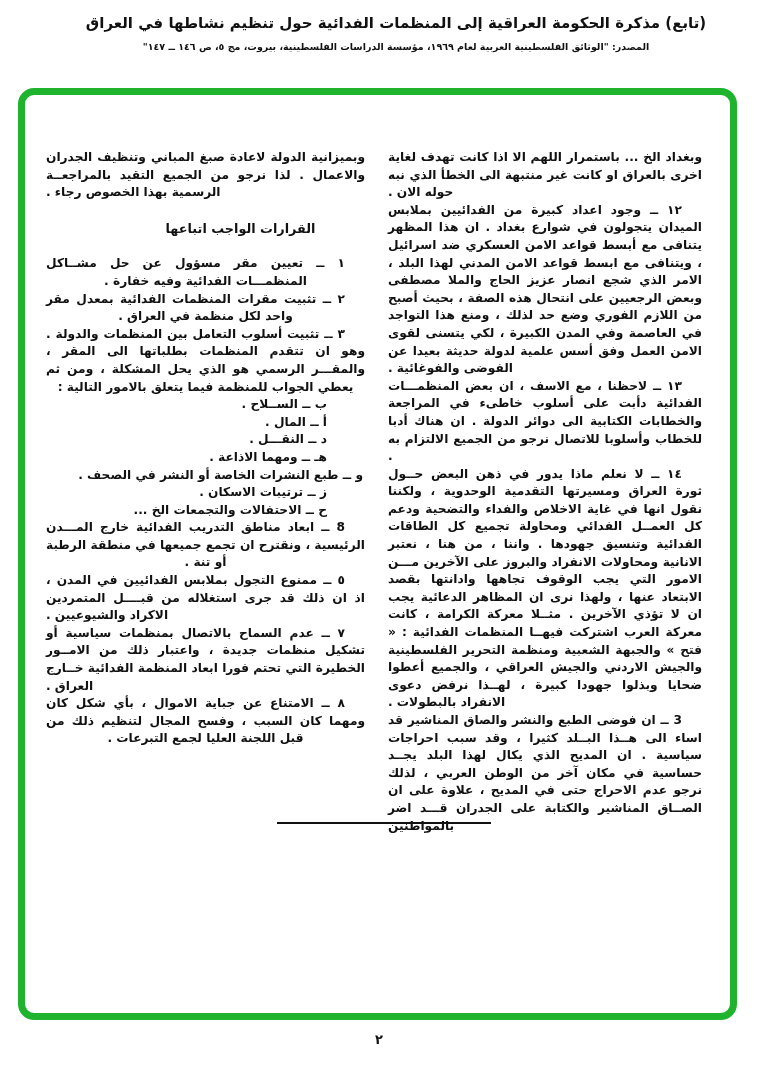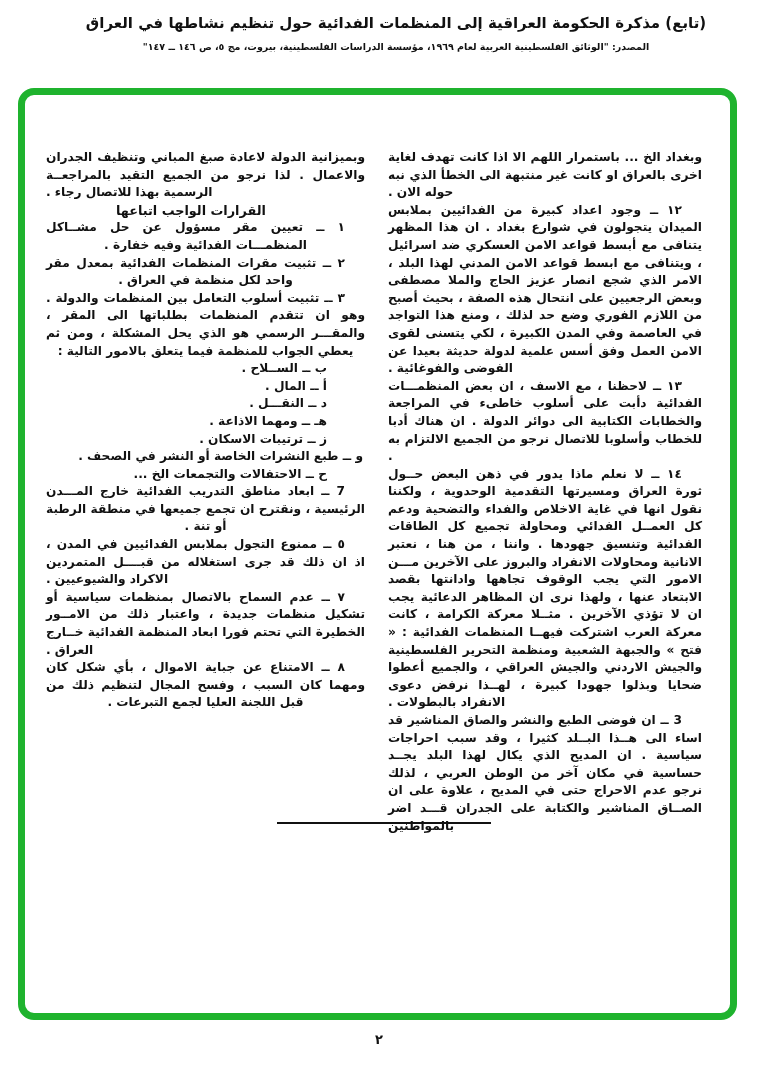--- a/index.html
+++ b/index.html
@@ -36,25 +36,25 @@
   .para {
     direction: rtl;
     text-align: justify;
     text-align-last: left;
   }
   .para.numbered { text-indent: 20px; }
   .para.centered-last { text-align-last: center; }
 
   .decisions-heading {
     direction: rtl;
-    text-align: left;
+    text-align: center;
     padding-left: 70px;
     font-size: 12.8px;
     font-weight: bold;
-    margin: 0 0;
+    margin: 18px 0;
   }
   .sub-item {
     direction: rtl;
     text-align: right;
     padding-right: 38px;
   }
   .sub-item.long { padding-right: 2px; }
 
   .footnote-divider {
     position: absolute;
@@ -84,33 +84,33 @@
 
     <div class="col col-right">
       <div class="para">وبغداد الخ ... باستمرار اللهم الا اذا كانت تهدف لغاية اخرى بالعراق او كانت غير منتبهة الى الخطأ الذي نبه حوله الان .</div>
       <div class="para numbered">١٢ ــ وجود اعداد كبيرة من الفدائيين بملابس الميدان يتجولون في شوارع بغداد . ان هذا المظهر يتنافى مع أبسط قواعد الامن العسكري ضد اسرائيل ، ويتنافى مع ابسط قواعد الامن المدني لهذا البلد ، الامر الذي شجع انصار عزيز الحاج والملا مصطفى وبعض الرجعيين على انتحال هذه الصفة ، بحيث أصبح من اللازم الفوري وضع حد لذلك ، ومنع هذا التواجد في العاصمة وفي المدن الكبيرة ، لكي يتسنى لقوى الامن العمل وفق أسس علمية لدولة حديثة بعيدا عن الفوضى والفوغائية .</div>
       <div class="para numbered">١٣ ــ لاحظنا ، مع الاسف ، ان بعض المنظمـــات الفدائية دأبت على أسلوب خاطىء في المراجعة والخطابات الكتابية الى دوائر الدولة . ان هناك أدبا للخطاب وأسلوبا للاتصال نرجو من الجميع الالتزام به .</div>
       <div class="para numbered">١٤ ــ لا نعلم ماذا يدور في ذهن البعض حــول ثورة العراق ومسيرتها التقدمية الوحدوية ، ولكننا نقول انها في غاية الاخلاص والفداء والتضحية ودعم كل العمــل الفدائي ومحاولة تجميع كل الطاقات الفدائية وتنسيق جهودها . واننا ، من هنا ، نعتبر الانانية ومحاولات الانفراد والبروز على الآخرين مـــن الامور التي يجب الوقوف تجاهها وادانتها بقصد الابتعاد عنها ، ولهذا نرى ان المظاهر الدعائية يجب ان لا تؤذي الآخرين . مثــلا معركة الكرامة ، كانت معركة العرب اشتركت فيهــا المنظمات الفدائية : « فتح » والجبهة الشعبية ومنظمة التحرير الفلسطينية والجيش الاردني والجيش العراقي ، والجميع أعطوا ضحايا وبذلوا جهودا كبيرة ، لهــذا نرفض دعوى الانفراد بالبطولات .</div>
       <div class="para numbered">3 ــ ان فوضى الطبع والنشر والصاق المناشير قد اساء الى هــذا البــلد كثيرا ، وقد سبب احراجات سياسية . ان المديح الذي يكال لهذا البلد يجــد حساسية في مكان آخر من الوطن العربي ، لذلك نرجو عدم الاحراج حتى في المديح ، علاوة على ان الصــاق المناشير والكتابة على الجدران قـــد اضر بالمواطنين</div>
     </div>
 
     <div class="col col-left">
-      <div class="para">وبميزانية الدولة لاعادة صبغ المباني وتنظيف الجدران والاعمال . لذا نرجو من الجميع التقيد بالمراجعــة الرسمية بهذا للاتصال رجاء .</div>
+      <div class="para">وبميزانية الدولة لاعادة صبغ المباني وتنظيف الجدران والاعمال . لذا نرجو من الجميع التقيد بالمراجعــة الرسمية بهذا الخصوص رجاء .</div>
       <div class="decisions-heading">القرارات الواجب اتباعها</div>
       <div class="para numbered centered-last">١ ــ تعيين مقر مسؤول عن حل مشــاكل المنظمـــات الفدائية وفيه خفارة .</div>
       <div class="para numbered centered-last">٢ ــ تثبيت مقرات المنظمات الفدائية بمعدل مقر واحد لكل منظمة في العراق .</div>
       <div class="para numbered centered-last">٣ ــ تثبيت أسلوب التعامل بين المنظمات والدولة . وهو ان تتقدم المنظمات بطلباتها الى المقر ، والمقـــر الرسمي هو الذي يحل المشكلة ، ومن ثم يعطي الجواب للمنظمة فيما يتعلق بالامور التالية :</div>
       <div class="sub-item">ب ــ الســلاح .</div>
       <div class="sub-item">أ ــ المال .</div>
       <div class="sub-item">د ــ النقـــل .</div>
       <div class="sub-item">هـ ــ ومهما الاذاعة .</div>
+      <div class="sub-item long">و ــ طبع النشرات الخاصة أو النشر في الصحف .</div>
       <div class="sub-item">ز ــ ترتيبات الاسكان .</div>
-      <div class="sub-item long">و ــ طبع النشرات الخاصة أو النشر في الصحف .</div>
       <div class="sub-item">ح ــ الاحتفالات والتجمعات الخ ...</div>
-      <div class="para numbered centered-last">7 ــ ابعاد مناطق التدريب الفدائية خارج المـــدن الرئيسية ، ونقترح ان تجمع جميعها في منطقة الرطبة أو تنة .</div>
+      <div class="para numbered centered-last">8 ــ ابعاد مناطق التدريب الفدائية خارج المـــدن الرئيسية ، ونقترح ان تجمع جميعها في منطقة الرطبة أو تنة .</div>
       <div class="para numbered">٥ ــ ممنوع التجول بملابس الفدائيين في المدن ، اذ ان ذلك قد جرى استغلاله من قبــــل المتمردين الاكراد والشيوعيين .</div>
       <div class="para numbered">٧ ــ عدم السماح بالاتصال بمنظمات سياسية أو تشكيل منظمات جديدة ، واعتبار ذلك من الامــور الخطيرة التي تحتم فورا ابعاد المنظمة الفدائية خــارج العراق .</div>
       <div class="para numbered centered-last">٨ ــ الامتناع عن جباية الاموال ، بأي شكل كان ومهما كان السبب ، وفسح المجال لتنظيم ذلك من قبل اللجنة العليا لجمع التبرعات .</div>
     </div>
 
   </div>
 </div>
 
 <div class="footnote-divider"></div>
 

